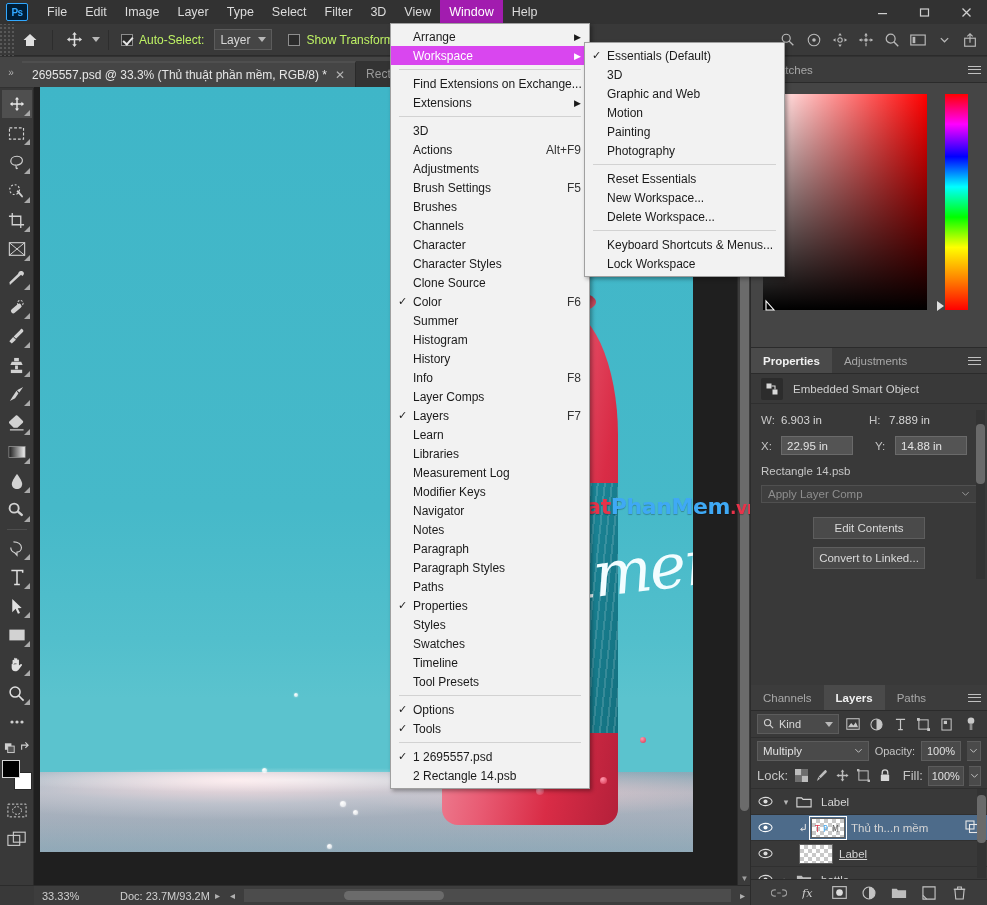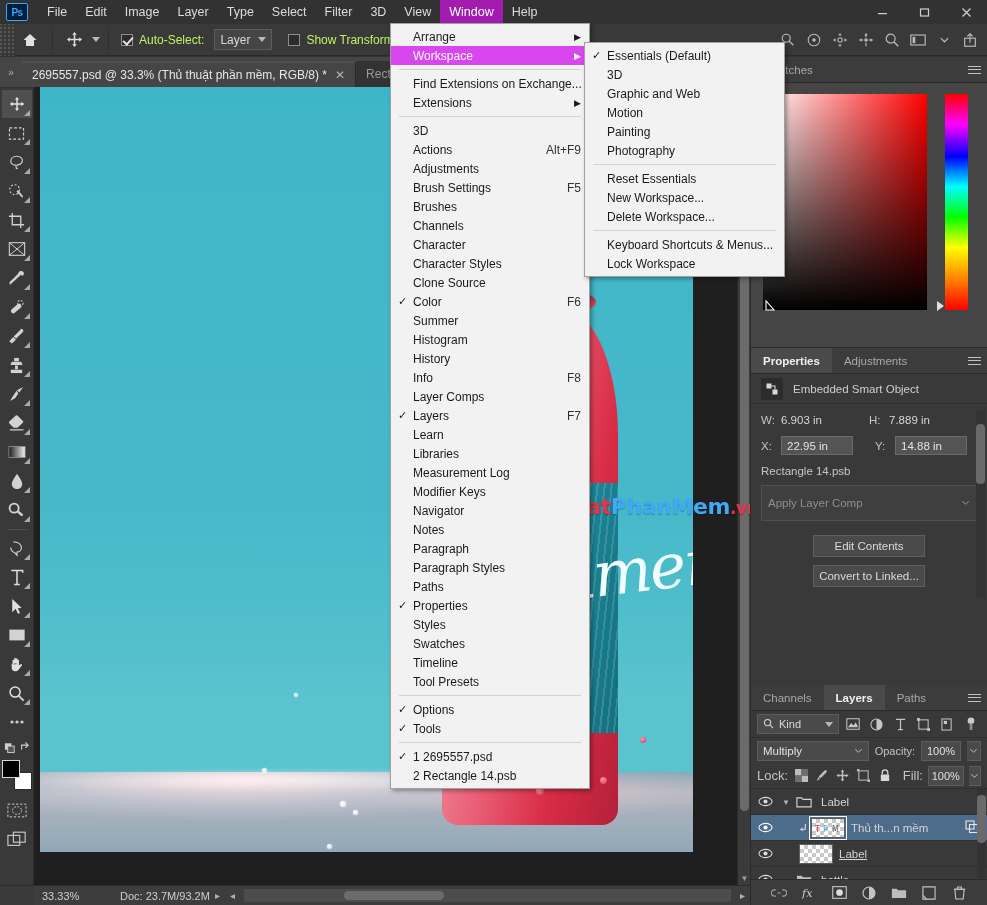--- a/index.html
+++ b/index.html
@@ -269,21 +269,21 @@
   .prop-row { display: flex; align-items: center; margin-bottom: 10px; }
   .prop-cell { display: flex; align-items: center; width: 50%; font-size: 11.5px; color: #c4c4c4; }
   .prop-cell .lab { width: 20px; }
   .prop-cell .val { color: #d6d6d6; }
   .prop-input {
     background: #545454; border: 1px solid #6a6a6a; height: 19px; width: 72px;
     display: flex; align-items: center; padding: 0 5px; font-size: 11.5px; color: #e2e2e2;
   }
   .prop-name { font-size: 11.5px; color: #c6c6c6; margin: 6px 0 8px 0; }
   .prop-select {
-    background: #3f3f3f; border: 1px solid #505050; height: 36px;
+    background: #3f3f3f; border: 1px solid #505050; height: 18px;
     display: flex; align-items: center; justify-content: space-between;
     padding: 0 6px; font-size: 11.5px; color: #8e8e8e; margin-bottom: 14px;
   }
   .prop-btn {
     background: #4a4a4a; border: 1px solid #5e5e5e; height: 22px; width: 112px;
     display: flex; align-items: center; justify-content: center;
     font-size: 11.5px; color: #dadada; margin: 0 auto 8px auto;
   }
   .prop-scroll { position: absolute; right: 2px; top: 6px; width: 9px; bottom: 6px; background: #333; }
   .prop-scroll .th { position: absolute; left: 0; top: 14px; width: 9px; height: 60px; background: #6a6a6a; border-radius: 4px; }

